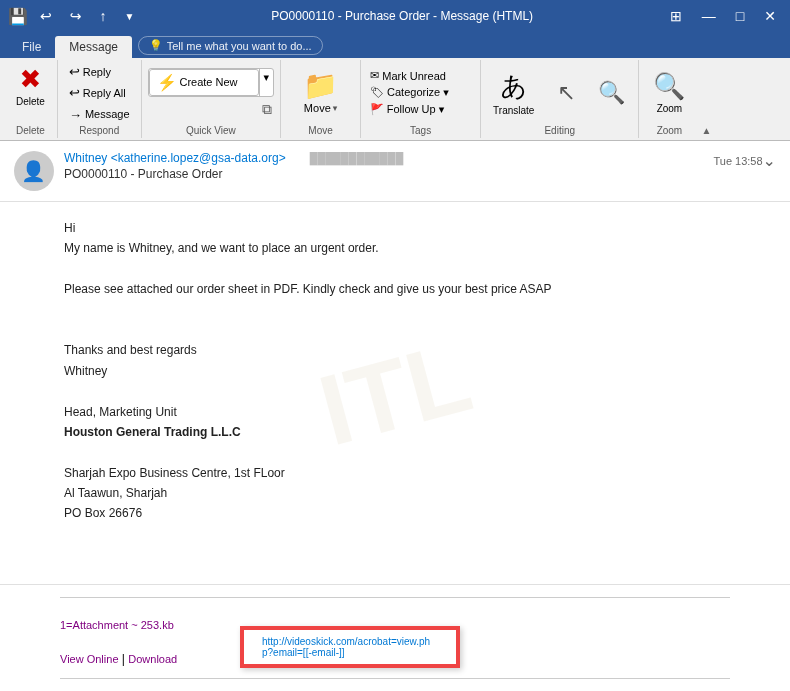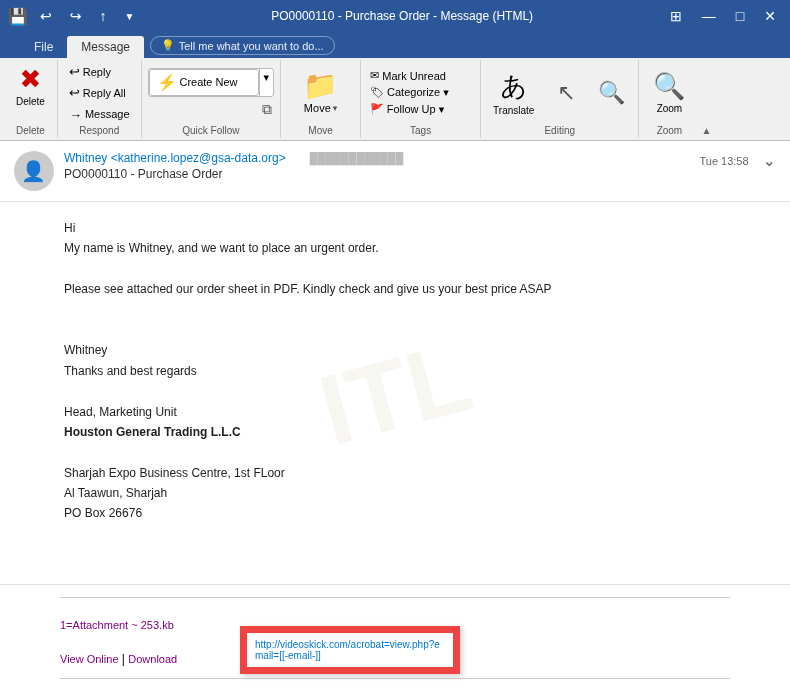--- a/index.html
+++ b/index.html
@@ -19,21 +19,21 @@
     .title-bar-center { flex: 1; text-align: center; font-size: 12px; }
     .title-bar-right { display: flex; gap: 8px; align-items: center; }
     .title-btn { color: white; font-size: 14px; cursor: pointer; padding: 2px 6px; }
     .title-icon { font-size: 16px; }
 
     
     .tabs-bar {
       background: #2b579a;
       display: flex;
       align-items: flex-end;
-      padding: 0 20px;
+      padding: 0 8px;
       height: 26px;
     }
     .tab {
       padding: 4px 14px;
       font-size: 12px;
       cursor: pointer;
       border-radius: 3px 3px 0 0;
     }
     .tab.inactive { color: rgba(255,255,255,0.85); }
     .tab.active { background: #f0f0f0; color: #333; }
@@ -185,22 +185,22 @@
       border-top: 1px solid #e0e0e0;
       position: relative;
     }
     .attachment-link { color: #800080; font-size: 11px; cursor: pointer; text-decoration: none; }
     .separator { border: none; border-top: 1px solid #ccc; margin: 4px 0; }
 
     
     .tooltip-popup {
       position: absolute;
       background: white;
-      border: 7px solid #ef4444;
-      padding: 6px 8px;
+      border: 4px solid #ef4444;
+      padding: 6px 18px;
       font-size: 11px;
       color: #333;
       box-shadow: 2px 2px 6px rgba(0,0,0,0.2);
       max-width: 220px;
       z-index: 10;
       left: 180px;
       top: 8px;
     }
     .tooltip-url { color: #0078d4; word-break: break-all; font-size: 10px; }
 
@@ -288,21 +288,21 @@
             <div class="quick-steps-btn">
               <span class="qs-icon">⚡</span>
               <span>Create New</span>
             </div>
             <div class="quick-steps-dropdown">▾</div>
           </div>
           <div style="display:flex; justify-content:flex-end; padding-right:2px;">
             <span class="expand-icon">⧉</span>
           </div>
         </div>
-        <span class="ribbon-group-label">Quick Follow</span>
+        <span class="ribbon-group-label">Quick View</span>
       </div>
 
       <div class="ribbon-group" style="min-width:80px;">
         <div style="flex:1; display:flex; flex-direction:column; align-items:center; justify-content:center; gap:2px;">
           <span class="folder-icon">📁</span>
           <div style="display:flex; align-items:center; gap:2px; font-size:11px; cursor:pointer;">
             <span>Move</span>
             <span class="chevron-sm">▾</span>
           </div>
         </div>
@@ -365,37 +365,37 @@
       <div class="avatar">
         <span>👤</span>
       </div>
       <div class="email-meta">
         <div style="display:flex; align-items:center; gap:24px;">
           <span class="email-from">Whitney &lt;katherine.lopez@gsa-data.org&gt;</span>
           <span style="color:#bbb; font-size:11px;">████████████</span>
         </div>
         <div class="email-subject">PO0000110 - Purchase Order</div>
       </div>
-      <div style="display:flex; align-items:center; gap:14px;">
+      <div style="display:flex; align-items:center; gap:0;">
         <span class="email-timestamp">Tue 13:58</span>
         <span class="expand-btn">⌄</span>
       </div>
     </div>
 
     <div class="email-body">
       <div class="watermark">ITL</div>
       <div class="body-content">
         <p>Hi</p>
         <p>My name is Whitney, and we want to place an urgent order.</p>
         <br>
         <p>Please see attached our order sheet in PDF. Kindly check and give us your best price ASAP</p>
         <br>
         <br>
+        <p>Thanks and best regards</p>
         <p>Whitney</p>
-        <p>Thanks and best regards</p>
         <br>
         <p>Head, Marketing Unit</p>
         <p style="font-weight:bold;">Houston General Trading L.L.C</p>
         <br>
         <p>Sharjah Expo Business Centre, 1st FLoor</p>
         <p>Al Taawun, Sharjah</p>
         <p>PO Box 26676</p>
       </div>
     </div>
 

